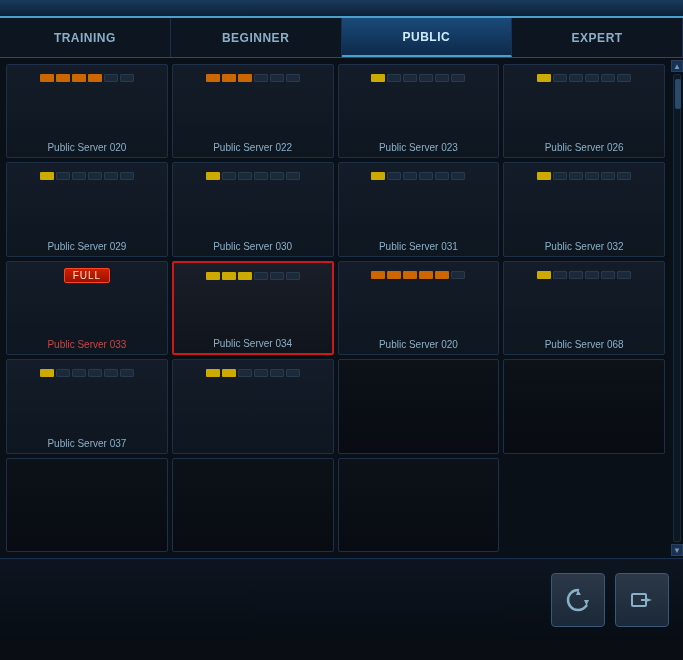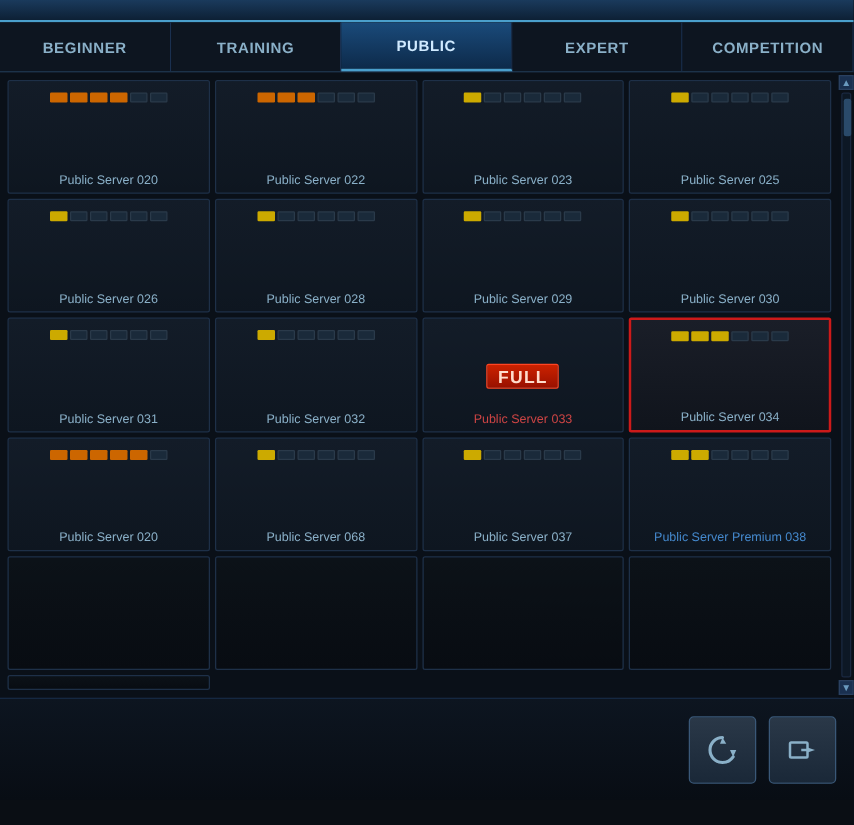--- a/index.html
+++ b/index.html
@@ -115,28 +115,27 @@
 
     .seg-orange { background: #cc6600; }
     .seg-yellow { background: #ccaa00; }
     .seg-dark { background: #1a2a3a; border: 1px solid #2a3a4a; }
     .seg-red { background: #aa1111; }
 
     .full-badge {
       background: linear-gradient(180deg, #cc2200 0%, #991100 100%);
       border: 1px solid #ff4422;
       color: #ffddcc;
-      font-size: 14px;
-      font-weight: bold;
+      font-size: 10px;
+      font-weight: normal;
       padding: 1px 8px;
       border-radius: 2px;
       margin-bottom: 6px;
       text-transform: uppercase;
       letter-spacing: 1px;
-      margin-top: 30px;
     }
 
     .server-name {
       color: #8ab0c8;
       font-size: 10px;
       text-align: center;
       margin-top: auto;
       padding-top: 4px;
     }
 
@@ -207,25 +206,24 @@
       color: #8ab0c8;
       font-size: 22px;
     }
   </style>
 </head>
 <body>
 
 <div class="top-bar"></div>
 
 <div class="tabs" id="tabs-container">
+    <div class="tab">Training</div>
     <div class="tab">Beginner</div>
-    <div class="tab">Training</div>
     <div class="tab active">Public</div>
     <div class="tab">Expert</div>
-    <div class="tab">Competition</div>
   </div>
 
 <div class="main-area">
   <div class="server-grid" id="server-grid">
       <div class="server-card">
         <div class="load-bar-row">
           <div class="load-segment seg-orange"></div>
           <div class="load-segment seg-orange"></div>
           <div class="load-segment seg-orange"></div>
           <div class="load-segment seg-orange"></div>
@@ -258,43 +256,21 @@
       </div>
       <div class="server-card">
         <div class="load-bar-row">
           <div class="load-segment seg-yellow"></div>
           <div class="load-segment seg-dark"></div>
           <div class="load-segment seg-dark"></div>
           <div class="load-segment seg-dark"></div>
           <div class="load-segment seg-dark"></div>
           <div class="load-segment seg-dark"></div>
         </div>
-        <div class="server-name">Public Server 025</div>
-      </div>
-      <div class="server-card">
-        <div class="load-bar-row">
-          <div class="load-segment seg-yellow"></div>
-          <div class="load-segment seg-dark"></div>
-          <div class="load-segment seg-dark"></div>
-          <div class="load-segment seg-dark"></div>
-          <div class="load-segment seg-dark"></div>
-          <div class="load-segment seg-dark"></div>
-        </div>
         <div class="server-name">Public Server 026</div>
-      </div>
-      <div class="server-card">
-        <div class="load-bar-row">
-          <div class="load-segment seg-yellow"></div>
-          <div class="load-segment seg-dark"></div>
-          <div class="load-segment seg-dark"></div>
-          <div class="load-segment seg-dark"></div>
-          <div class="load-segment seg-dark"></div>
-          <div class="load-segment seg-dark"></div>
-        </div>
-        <div class="server-name">Public Server 028</div>
       </div>
       <div class="server-card">
         <div class="load-bar-row">
           <div class="load-segment seg-yellow"></div>
           <div class="load-segment seg-dark"></div>
           <div class="load-segment seg-dark"></div>
           <div class="load-segment seg-dark"></div>
           <div class="load-segment seg-dark"></div>
           <div class="load-segment seg-dark"></div>
         </div>
@@ -383,21 +359,20 @@
       </div>
       <div class="server-card premium">
         <div class="load-bar-row">
           <div class="load-segment seg-yellow"></div>
           <div class="load-segment seg-yellow"></div>
           <div class="load-segment seg-dark"></div>
           <div class="load-segment seg-dark"></div>
           <div class="load-segment seg-dark"></div>
           <div class="load-segment seg-dark"></div>
         </div>
-        <div class="server-name" style="color: rgb(68, 136, 204);">Public Server Premium 038</div>
       </div>
       <div class="server-card empty"></div>
       <div class="server-card empty"></div>
       <div class="server-card empty"></div>
       <div class="server-card empty"></div>
       <div class="server-card empty"></div>
     </div>
   <div class="scrollbar">
     <div class="scroll-btn">▲</div>
     <div class="scroll-track">

